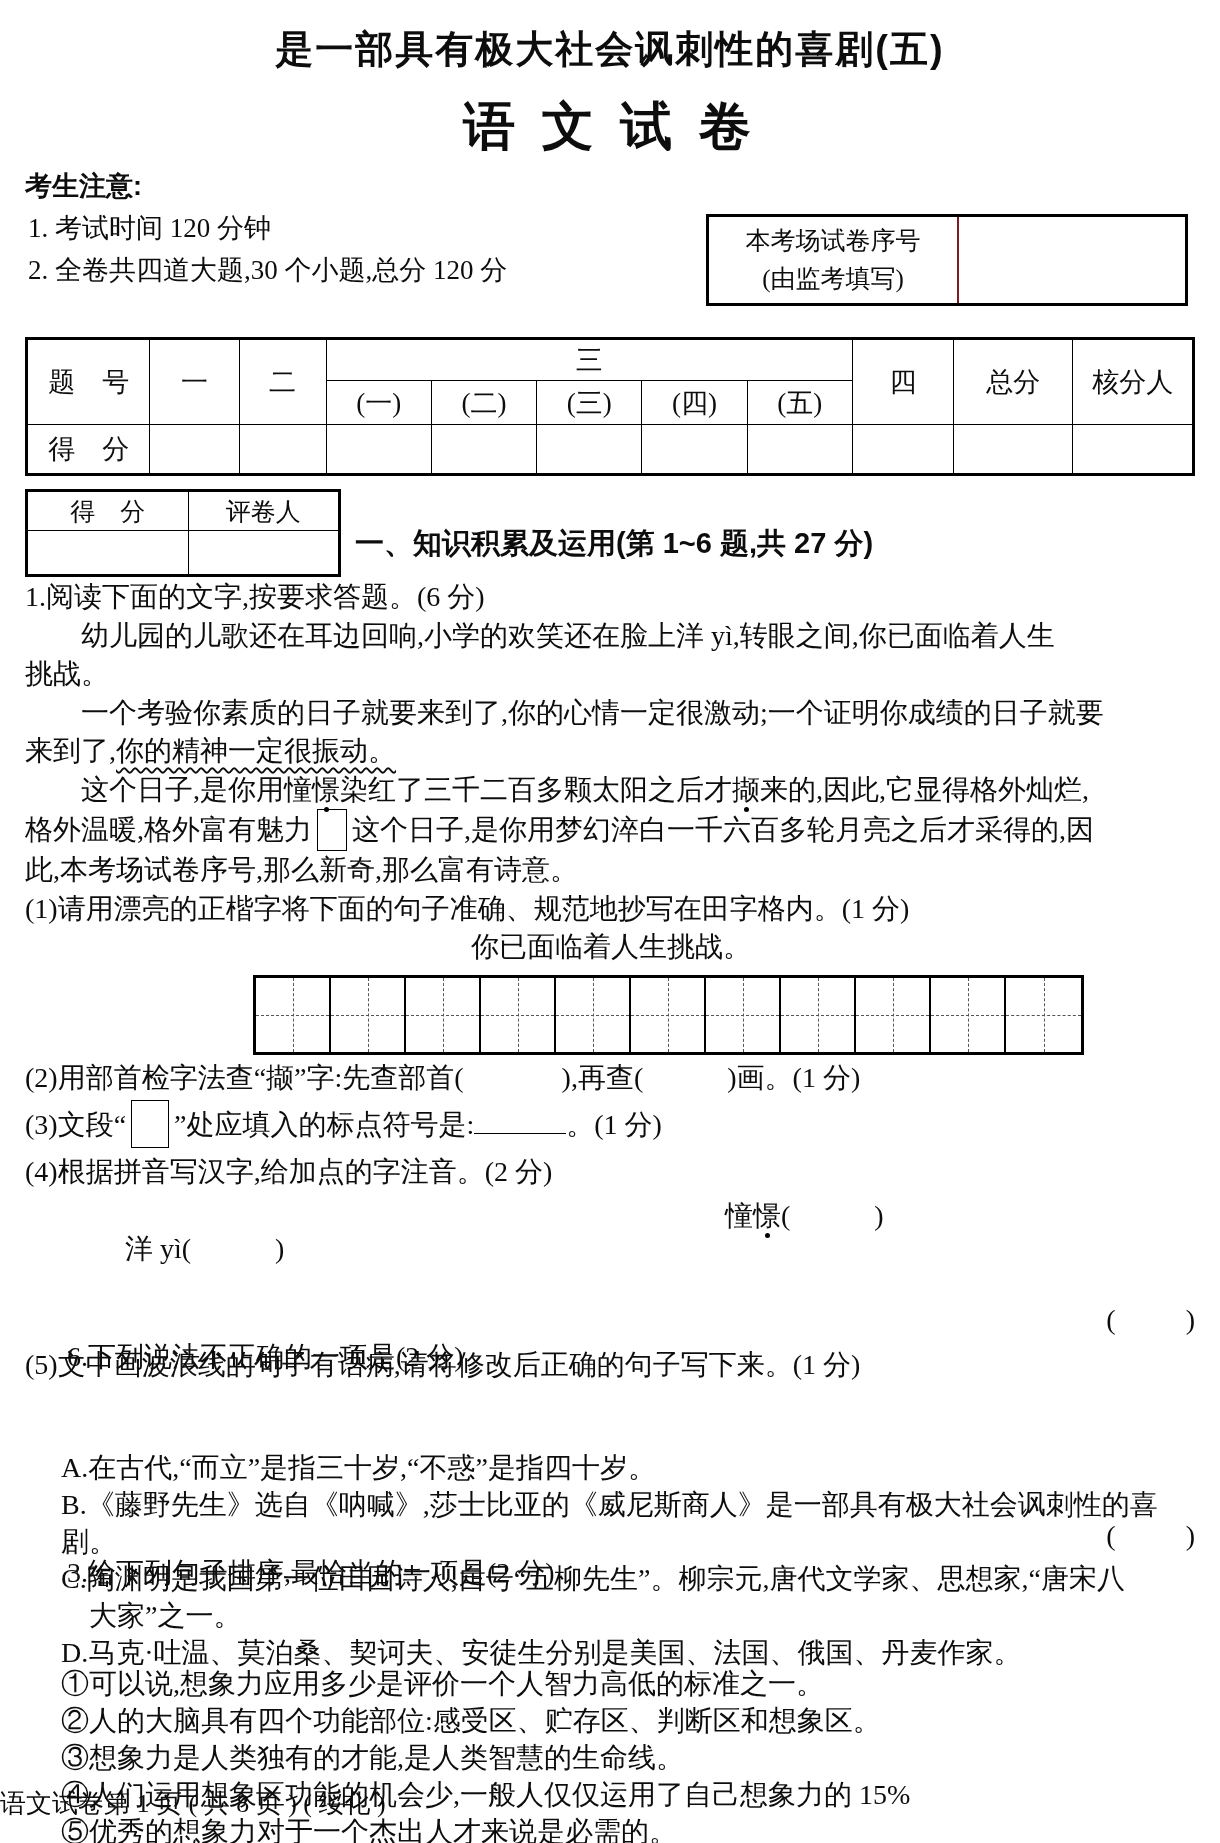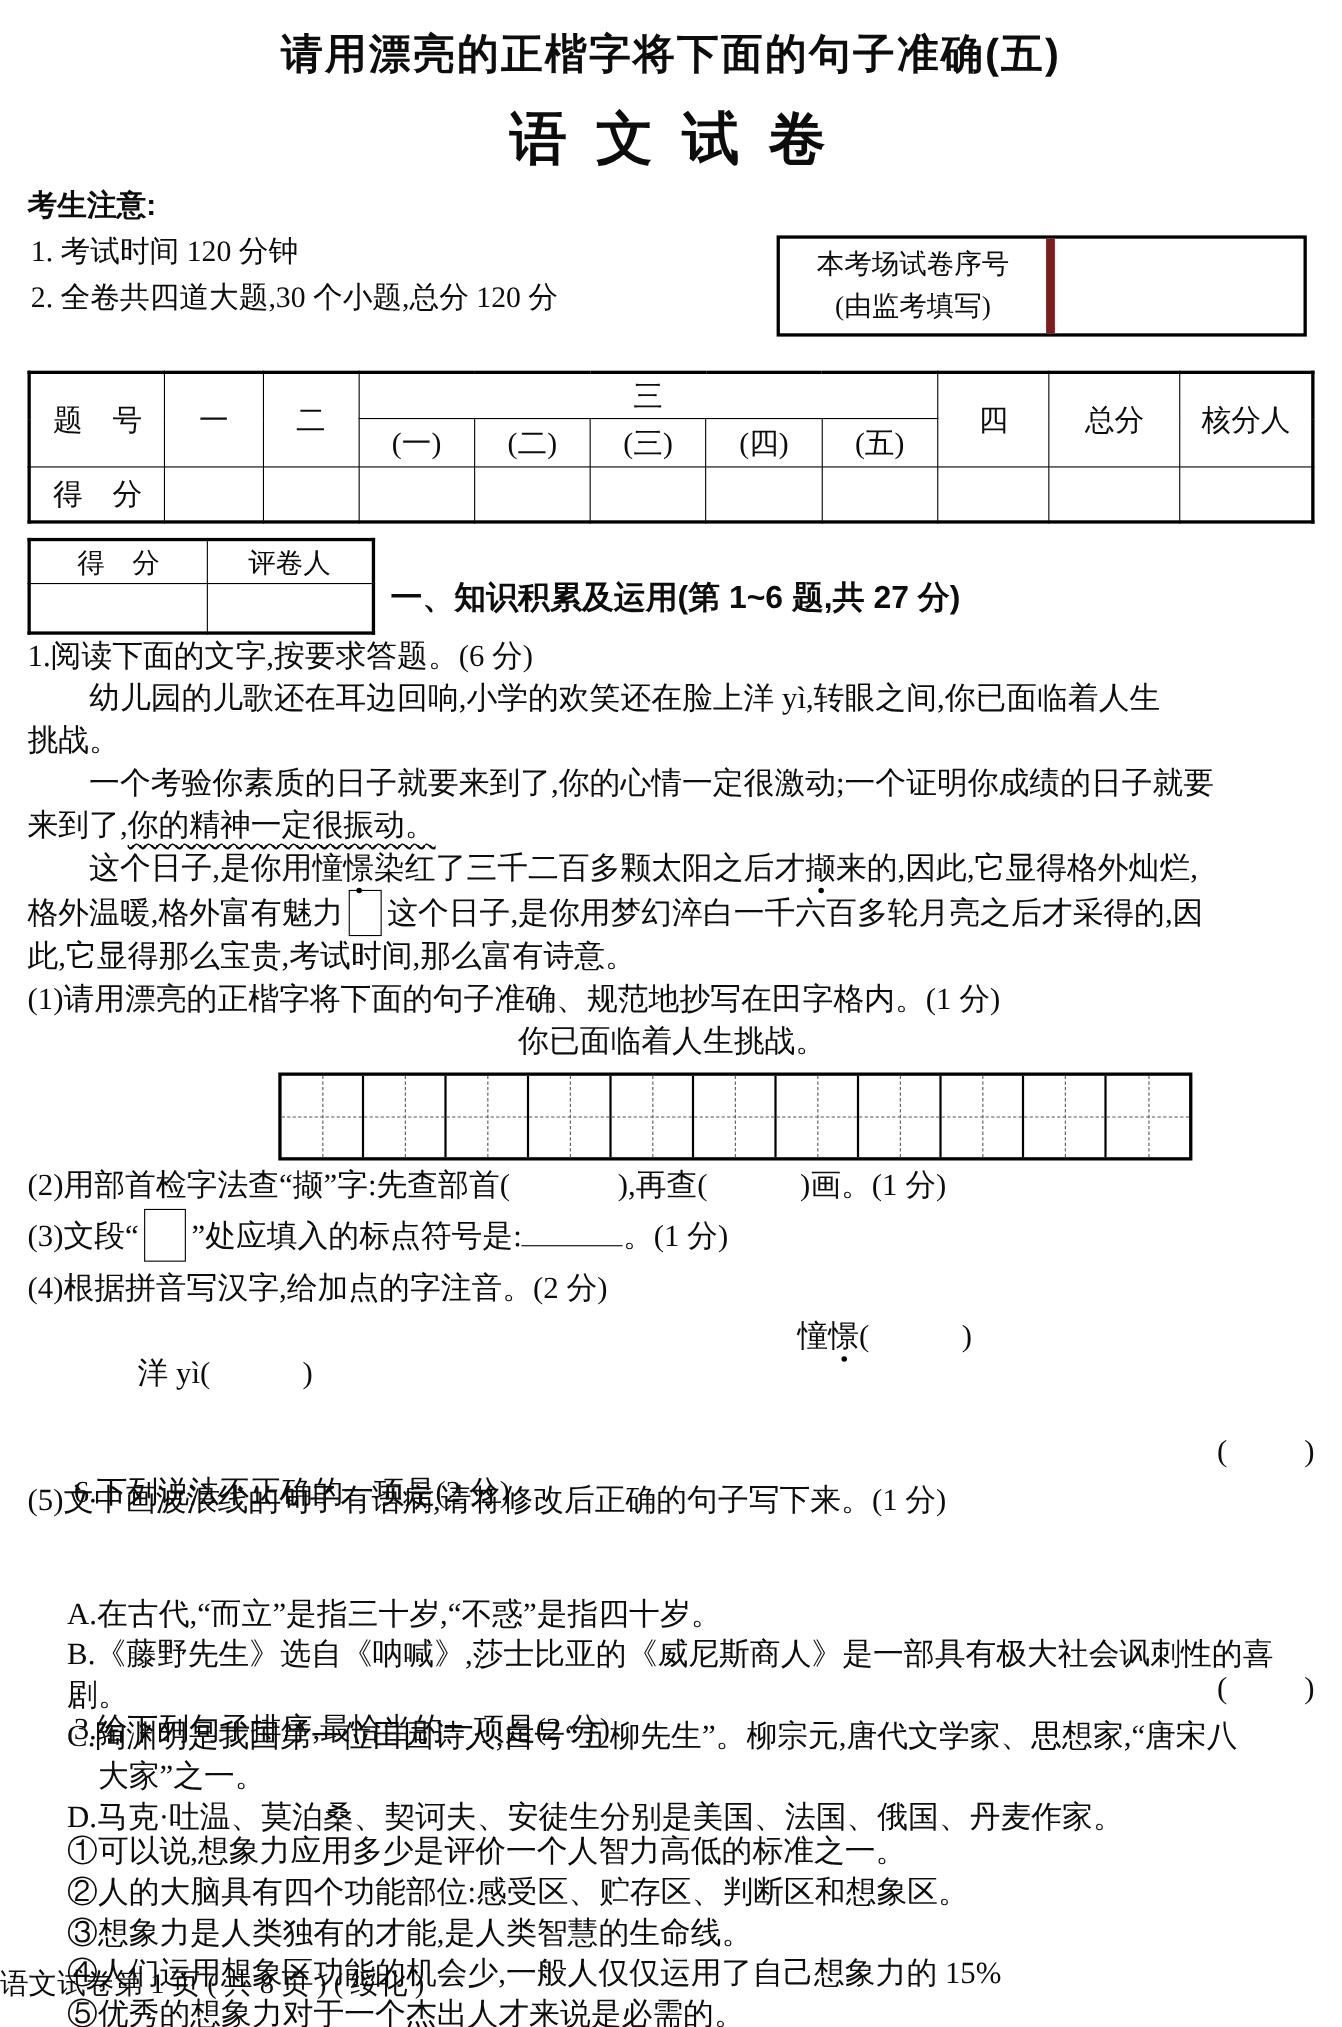--- a/index.html
+++ b/index.html
@@ -27,21 +27,21 @@
     font-weight:bold;font-size:27px;
   }
   .note1{top:210px;left:28px;font-size:27px;}
   .note2{top:252px;left:28px;font-size:27px;}
   
   .serial-box{
     top:214px;left:706px;width:482px;height:92px;
     border:3px solid #000;display:flex;box-sizing:border-box;
   }
   .serial-label{
-    width:250px;border-right:8px solid #7f1d1d;box-sizing:border-box;
+    width:250px;border-right:2px solid #7f1d1d;box-sizing:border-box;
     display:flex;flex-direction:column;align-items:center;justify-content:center;
     font-size:25px;line-height:38px;
   }
   .serial-input{flex:1;}
   
   .score-table{
     top:337px;left:25px;width:1170px;
     border-collapse:collapse;table-layout:fixed;
     border:3.5px solid #000;
     font-size:27px;
@@ -114,21 +114,21 @@
   .pinyin-right{position:absolute;left:700px;top:5px;}
   .footer{
     top:1786px;left:0;width:100%;text-align:left;font-size:26px;
   }
 </style>
 </head>
 <body>
 
 <div class="page">
 
-  <div class="abs title">请用漂亮的正楷字将下面的句子准确(五)</div>
+  <div class="abs title">是一部具有极大社会讽刺性的喜剧(五)</div>
   <div class="abs subtitle">语 文 试 卷</div>
 
   <div class="abs notice-heading">考生注意:</div>
   <div class="abs note1 line">1. 考试时间 120 分钟</div>
   <div class="abs note2 line">2. 全卷共四道大题,30 个小题,总分 120 分</div>
 
   <div class="abs serial-box">
     <div class="serial-label">
       <span>本考场试卷序号</span>
       <span>(由监考填写)</span>
@@ -203,21 +203,21 @@
   <div class="abs section-heading">一、知识积累及运用(第 1~6 题,共 27 分)</div>
 
   <div class="abs textblock" style="top:578px;">
     <div class="line">1.阅读下面的文字,按要求答题。(6 分)</div>
     <div class="line indent">幼儿园的儿歌还在耳边回响,小学的欢笑还在脸上洋 yì,转眼之间,你已面临着人生</div>
     <div class="line">挑战。</div>
     <div class="line indent">一个考验你素质的日子就要来到了,你的心情一定很激动;一个证明你成绩的日子就要</div>
     <div class="line"><span>来到了,</span><span class="wavy">你的精神一定很振动。</span></div>
     <div class="line indent"><span>这个日子,是你用憧</span><span class="dot">憬</span><span>染红了三千二百多颗太阳之后才</span><span class="dot">撷</span><span>来的,因此,它显得格外灿烂,</span></div>
     <div class="line"><span>格外温暖,格外富有魅力</span><span class="sqbox"></span><span>这个日子,是你用梦幻淬白一千六百多轮月亮之后才采得的,因</span></div>
-    <div class="line">此,它显得那么宝贵,考试时间,那么富有诗意。</div>
+    <div class="line">此,本考场试卷序号,那么新奇,那么富有诗意。</div>
 
     <div class="line">(1)请用漂亮的正楷字将下面的句子准确、规范地抄写在田字格内。(1 分)</div>
     <div class="line center">你已面临着人生挑战。</div>
 
     <div class="tzg">
       <div class="tzg-cell"></div>
       <div class="tzg-cell"></div>
       <div class="tzg-cell"></div>
       <div class="tzg-cell"></div>
       <div class="tzg-cell"></div>

